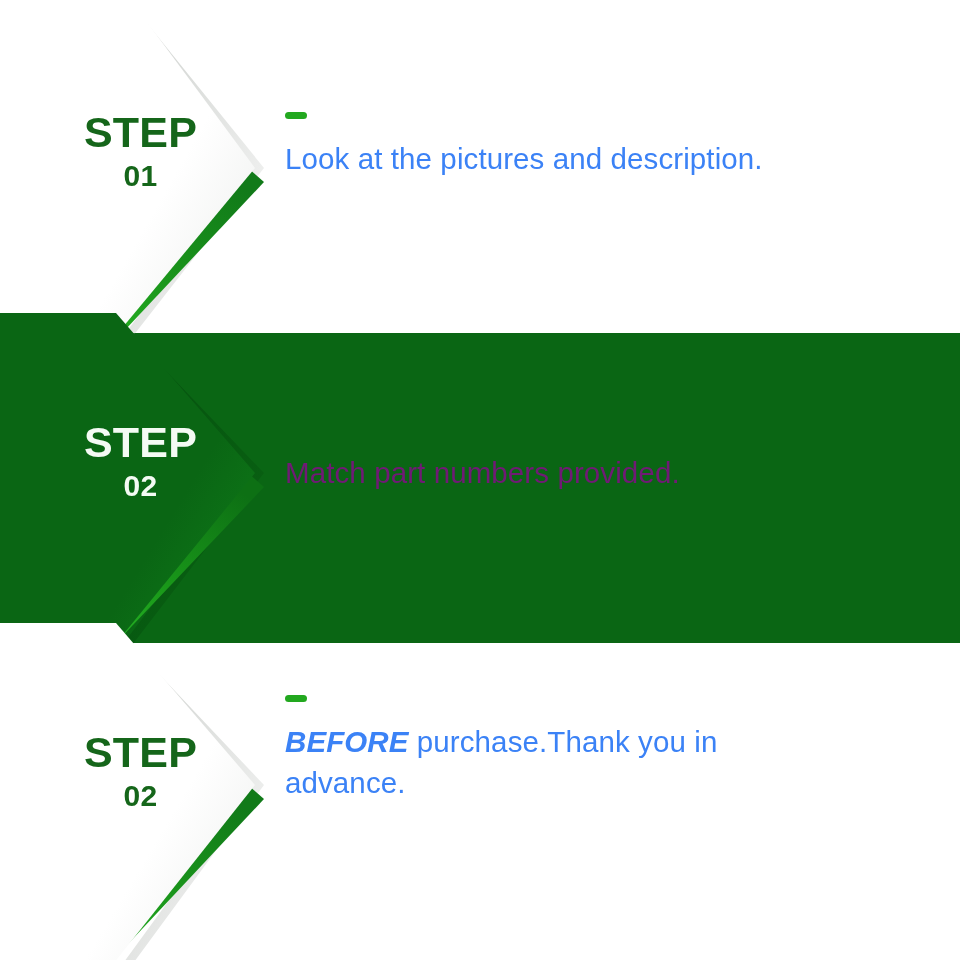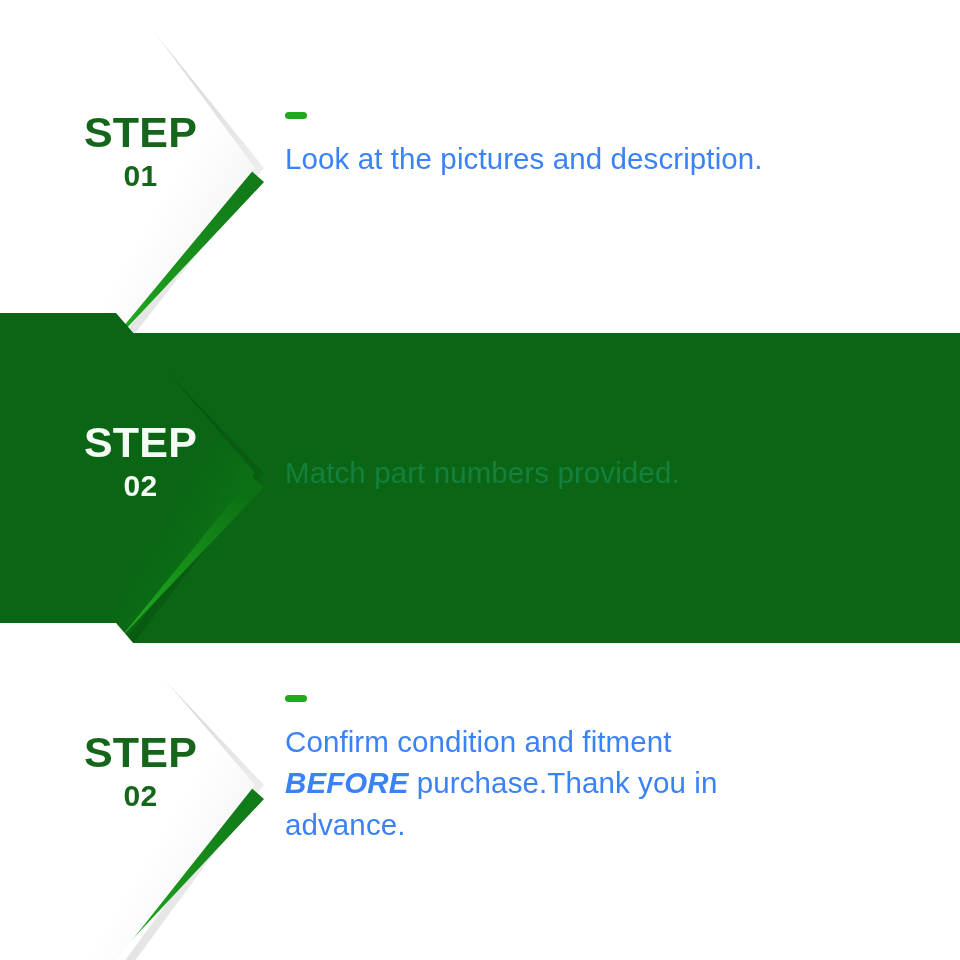--- a/index.html
+++ b/index.html
@@ -96,21 +96,21 @@
   }
   .desc-text {
     display: block;
     font-size: 29.5px;
     font-weight: 400;
     line-height: 1.40;
     letter-spacing: 0.1px;
     color: #3b82f6;
     white-space: pre-line;
   }
-  .desc-text.on-green { color: #15803d; }
+  .desc-text.on-green { color: #701a75; }
   .desc-text .emph { font-weight: 700; font-style: italic; }
 </style>
 </head>
 <body>
 
 <div id="stage">
 
   <div class="band" id="band-step2"></div>
 
   <div class="step-row" id="step-row-1">
@@ -212,19 +212,18 @@
       </svg>
     </div>
 
     <div class="step-label dark" id="step-label-3" style="top:87px;">
       <span class="step-word">STEP</span>
       <span class="step-num">02</span>
     </div>
 
     <div class="desc" id="desc-3" style="top:52px;">
       <span class="dash"></span>
-      <span class="desc-text" id="desc-text-3"><span>Confirm condition and fitment
-</span><span class="emph">BEFORE</span><span> purchase.Thank you in
+      <span class="desc-text" id="desc-text-3"><span class="emph">BEFORE</span><span> purchase.Thank you in
 advance.</span></span>
     </div>
   </div>
 
 </div>
 
 </body></html>

